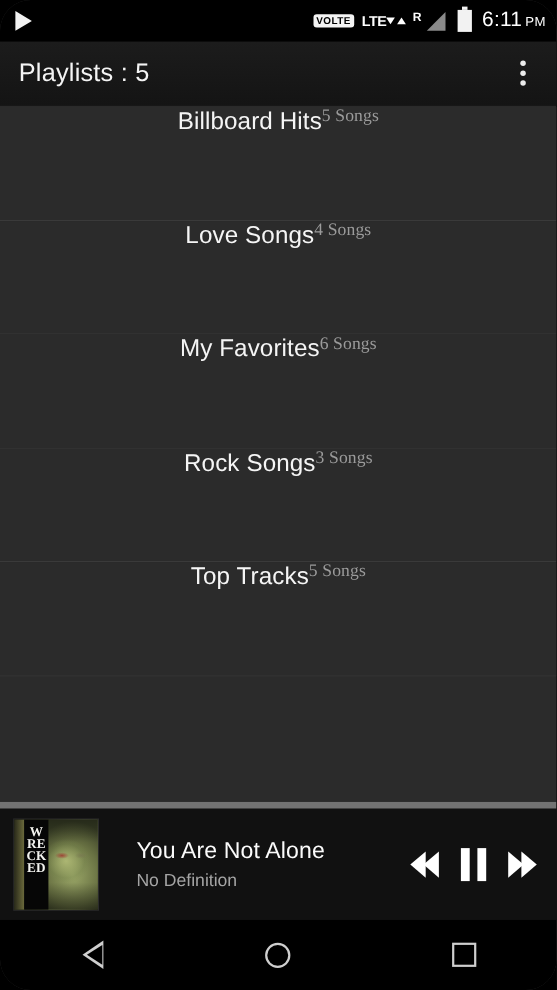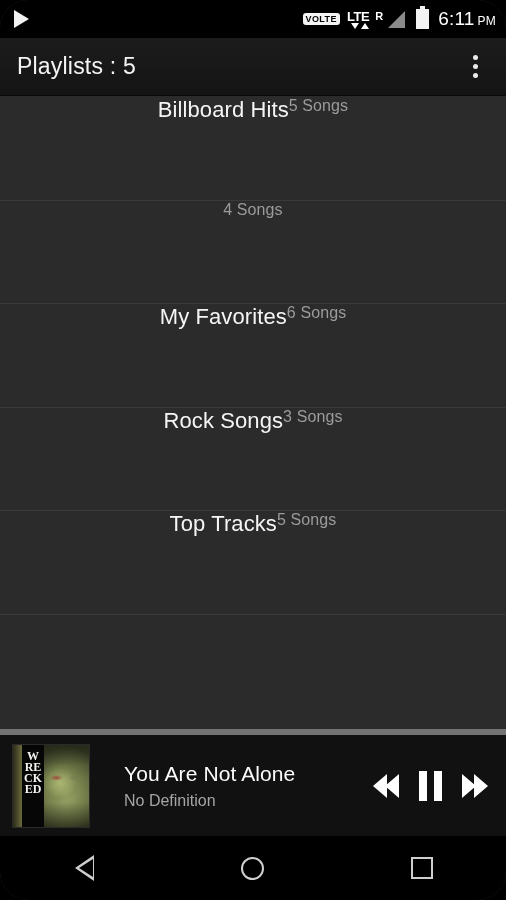--- a/index.html
+++ b/index.html
@@ -50,22 +50,22 @@
     color: #000;
     font-size: 9px;
     font-weight: bold;
     letter-spacing: .4px;
     padding: 1px 3px;
     border-radius: 3px;
     line-height: 10px;
   }
   .lte-wrap {
     display: flex;
-    flex-direction: column;
-    align-items: flex-end;
+    flex-direction: row;
+    align-items: center;
     line-height: 1;
   }
   .lte-txt {
     color: #fff;
     font-size: 13px;
     font-weight: bold;
     letter-spacing: -0.4px;
     line-height: 13px;
   }
   .lte-arrows {
@@ -191,20 +191,21 @@
   .row-title {
     color: #f5f5f5;
     font-size: 22px;
     letter-spacing: .1px;
     margin-bottom: 9px;
   }
   .row-sub {
     color: #9b9b9b;
     font-size: 16px;
     letter-spacing: .1px;
+    font-family: Liberation Serif, serif;
   }
 
   
   .player {
     position: absolute;
     left: 0;
     top: 729px;
     width: 506px;
     height: 107px;
     background: #111111;
@@ -398,20 +399,21 @@
       <i></i>
     </div>
   </div>
 
   <div class="list">
     <div class="row">
       <div class="row-title">Billboard Hits</div>
       <div class="row-sub">5 Songs</div>
     </div>
     <div class="row">
+      <div class="row-title">Love Songs</div>
       <div class="row-sub">4 Songs</div>
     </div>
     <div class="row">
       <div class="row-title">My Favorites</div>
       <div class="row-sub">6 Songs</div>
     </div>
     <div class="row">
       <div class="row-title">Rock Songs</div>
       <div class="row-sub">3 Songs</div>
     </div>

